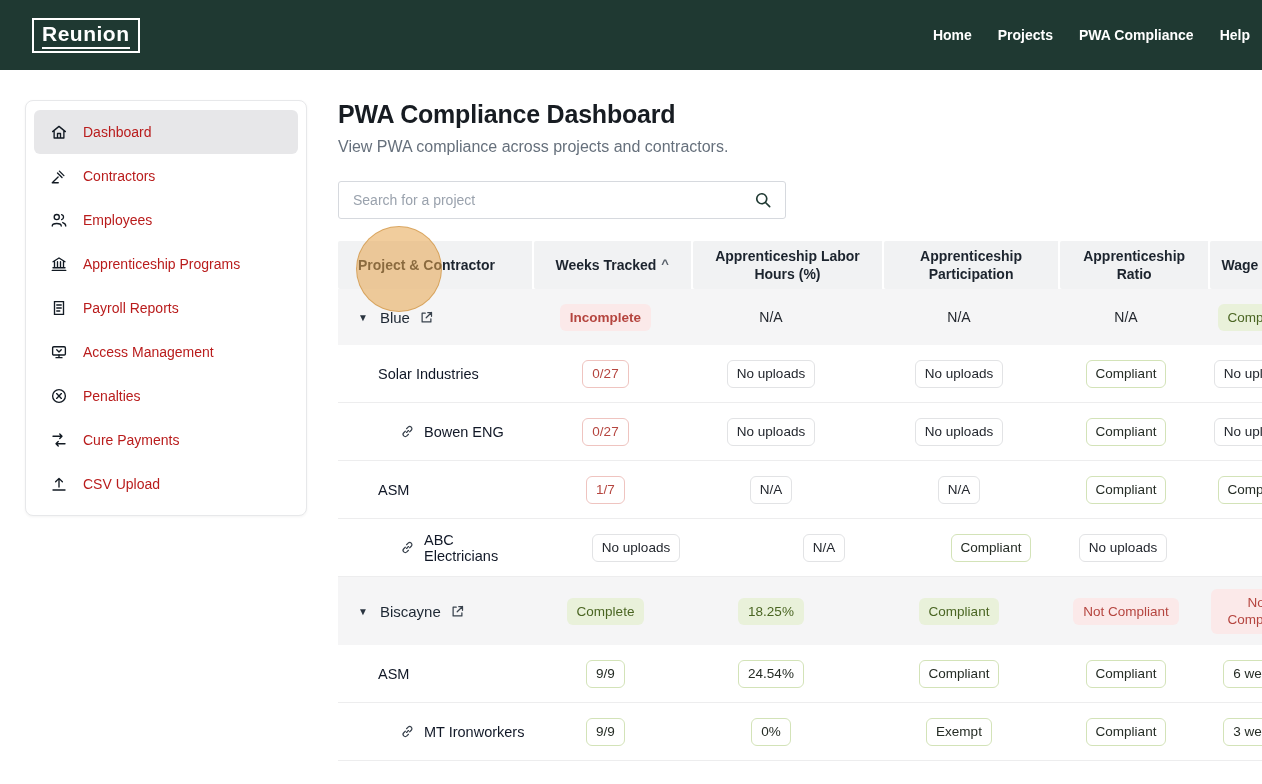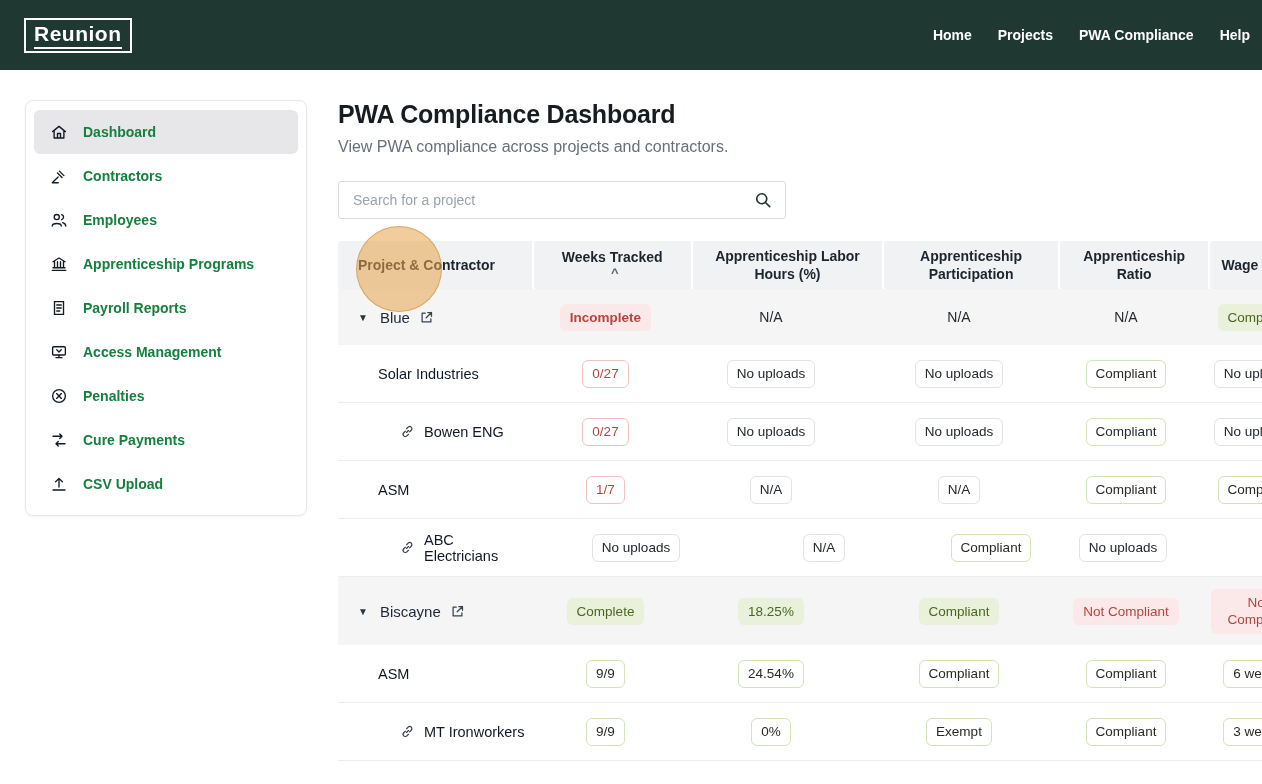--- a/index.html
+++ b/index.html
@@ -7,40 +7,40 @@
   body {
     width:1262px; height:784px; overflow:hidden;
     font-family:"Liberation Sans", sans-serif;
     background:#ffffff; color:#1d2733;
   }
   .page { position:relative; width:1262px; height:784px; overflow:hidden; background:#fff; }
 
   
   .navbar {
     position:absolute; left:0; top:0; width:1262px; height:70px;
-    background:#1f3932; display:flex; align-items:center; padding:0 12px 0 24px;
+    background:#1f3932; display:flex; align-items:center; padding:0 12px 0 32px;
   }
   .logo {
     color:#fff; font-weight:800; font-size:21px; letter-spacing:0.5px;
     border:2px solid #fff; padding:2px 8px 5px 8px; cursor:pointer;
   }
   .logo-inner { border-bottom:2px solid #fff; padding-bottom:2px; }
   .nav-links { margin-left:auto; display:flex; gap:26px; align-items:center; }
   .nav-item { color:#fff; font-size:14px; font-weight:700; cursor:pointer; white-space:nowrap; }
 
   
   .sidebar {
     position:absolute; left:25px; top:100px; width:282px;
     background:#fff; border:1px solid #e7e8ea; border-radius:8px;
     padding:9px 8px; box-shadow:0 1px 3px rgba(0,0,0,0.05);
   }
   .side-item {
     display:flex; align-items:center; gap:15px;
     height:44px; padding:0 16px; border-radius:6px;
-    font-size:14px; font-weight:700; color:#15803d; cursor:pointer;
+    font-size:14px; font-weight:400; color:#b91c1c; cursor:pointer;
   }
   .side-item.active { background:#e7e7e9; }
   .side-icon { width:18px; height:18px; flex:0 0 18px; color:#121a23; display:flex; align-items:center; }
   .side-icon svg { width:18px; height:18px; }
 
   
   .main { position:absolute; left:338px; top:100px; width:1010px; }
   .page-title { font-size:25px; font-weight:700; color:#171c22; letter-spacing:-0.2px; }
   .page-subtitle { margin-top:9px; font-size:16px; color:#66707c; }
 
@@ -211,21 +211,21 @@
             <path d="M15 15 L20 20" stroke="currentColor" stroke-width="2" stroke-linecap="round"></path>
           </svg>
       </span>
     </div>
 
     <div class="table">
         <div class="thead">
           <div class="th first" style="width: 200px;">
             <span>Project &amp; Contractor</span>
           </div>
-          <div class="th" style="width: 163px; flex-direction: column;">
+          <div class="th" style="width: 163px;">
             <span>Weeks Tracked</span>
             <span class="sort-caret">^</span>
           </div>
           <div class="th" style="width: 196px;">
             <span>Apprenticeship Labor Hours (%)</span>
           </div>
           <div class="th" style="width: 180px;">
             <span>Apprenticeship Participation</span>
           </div>
           <div class="th" style="width: 154px;">

